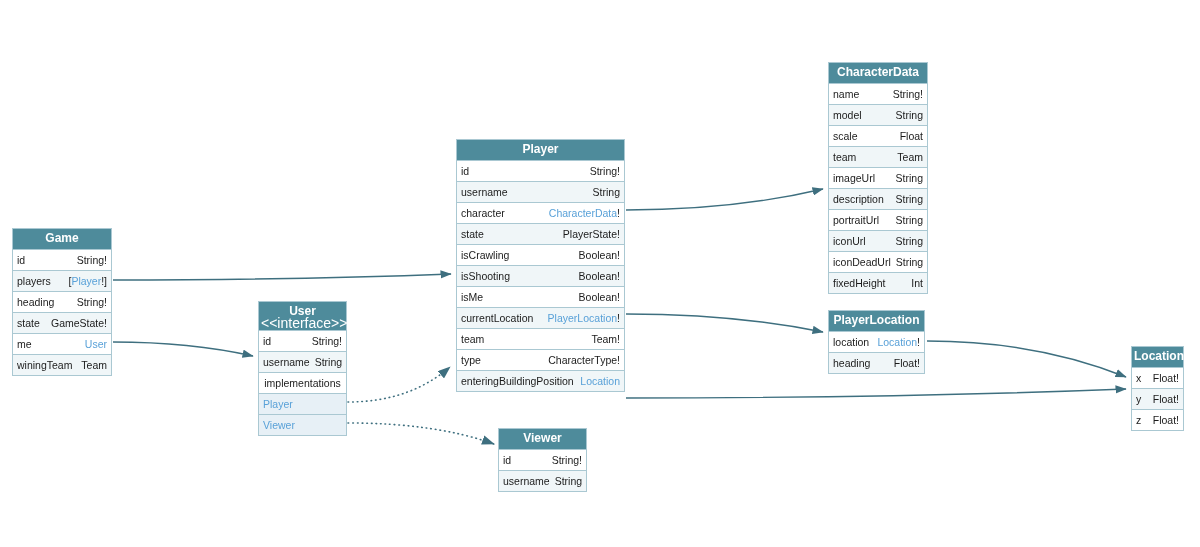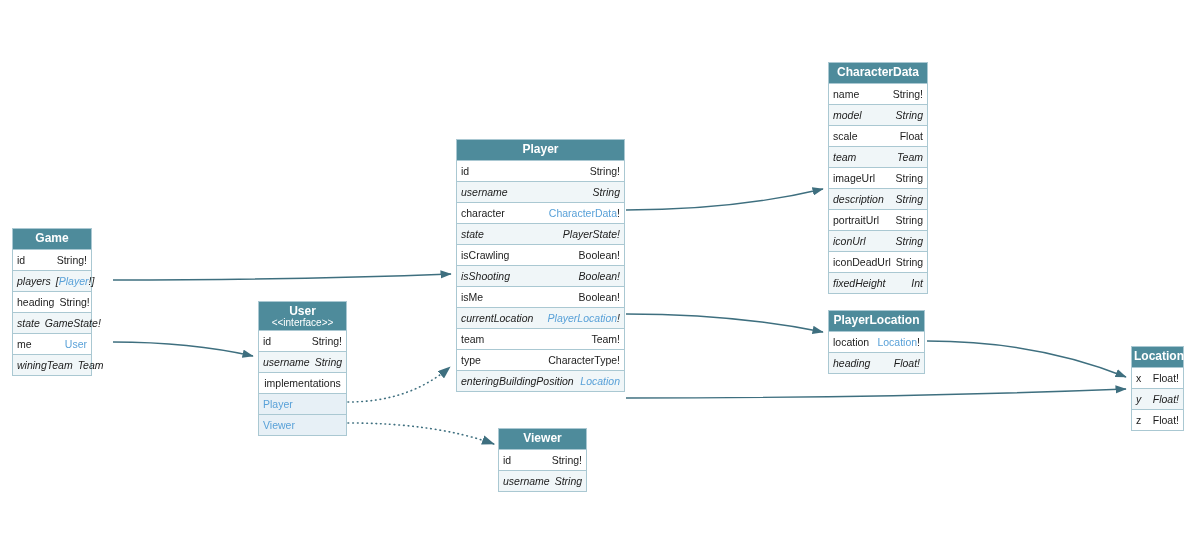--- a/index.html
+++ b/index.html
@@ -12,27 +12,27 @@
   .edge.dotted{stroke-width:1.6;stroke-dasharray:0.6 4;stroke-linecap:round;}
   .table{
     position:absolute;box-sizing:border-box;background:#ec4899;
     border:1px solid var(--border);
   }
   .thead{
     background:var(--header-bg);color:#ffffff;text-align:center;
     padding:2px 2px;min-height:16px;
   }
   .ttitle{font-size:12px;font-weight:bold;line-height:15px;}
-  .tsub{font-size:10px;line-height:10px;margin-top:-1px;}
+  .tsub{font-size:14px;line-height:10px;margin-top:-1px;}
   .row{
     box-sizing:border-box;height:21px;display:flex;justify-content:space-between;
     align-items:flex-end;padding:4px 4px;border-top:1px solid var(--border);
     font-size:10.5px;color:var(--text);background:#ffffff;white-space:nowrap;
   }
-  .row.alt{background:var(--alt-bg);font-style:italic;}
+  .row.alt{background:var(--alt-bg);}
   .row.section{justify-content:center;background:#ffffff;}
   .row.impl{background:var(--impl-bg);}
   .row.impl .link{font-size:10.5px;}
   .fname{margin-right:5px;}
   .ftype{text-align:right;}
   .link{color:var(--link);}
 </style>
 </head>
 <body>
 
@@ -45,21 +45,21 @@
     </defs>
   <path d="M113 280 Q298.9 280 451 274" class="edge" marker-end="url(#arrow)"></path>
       <path d="M113 342 Q190 342 253 356" class="edge" marker-end="url(#arrow)"></path>
       <path d="M348 402 Q409.2 402 450 367" class="edge dotted" marker-end="url(#arrow)"></path>
       <path d="M348 423 Q435.6 423 494 444" class="edge dotted" marker-end="url(#arrow)"></path>
       <path d="M626 210 Q734.35 210 823 189" class="edge" marker-end="url(#arrow)"></path>
       <path d="M626 314 Q734.35 314 823 332" class="edge" marker-end="url(#arrow)"></path>
       <path d="M626 398 Q901 398 1126 389" class="edge" marker-end="url(#arrow)"></path>
       <path d="M927 341 Q1036.45 341 1126 377" class="edge" marker-end="url(#arrow)"></path>
     </svg>
-<div class="table" style="left: 12px; top: 228px; width: 80px;">
+<div class="table" style="left: 12px; top: 228px; width: 100px;">
       <div class="thead">
         <div class="ttitle">Game</div>
       </div>
       <div class="row">
         <span class="fname">id</span>
         <span class="ftype">String!</span>
       </div>
       <div class="row alt">
         <span class="fname">players</span>
         <span class="ftype">[<span class="link">Player</span>!]</span>

